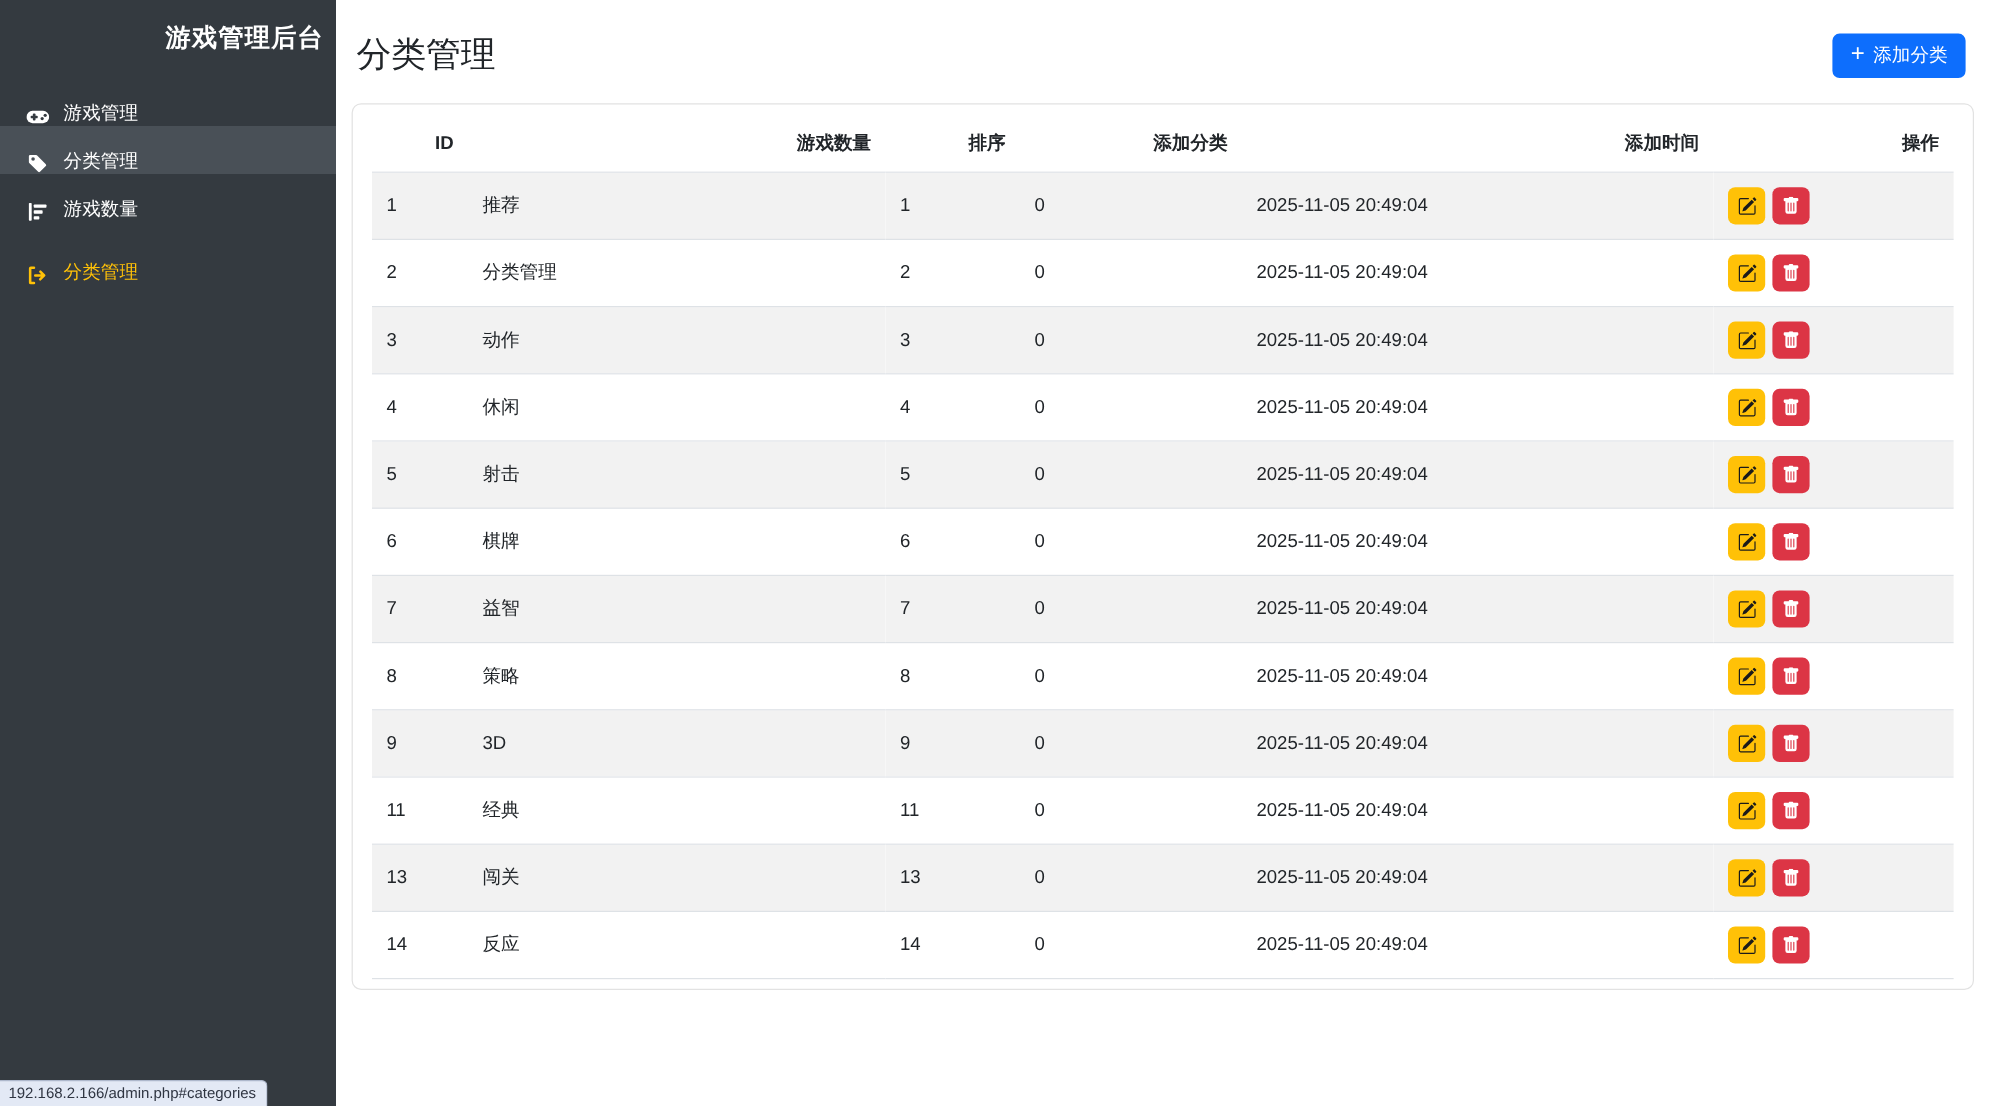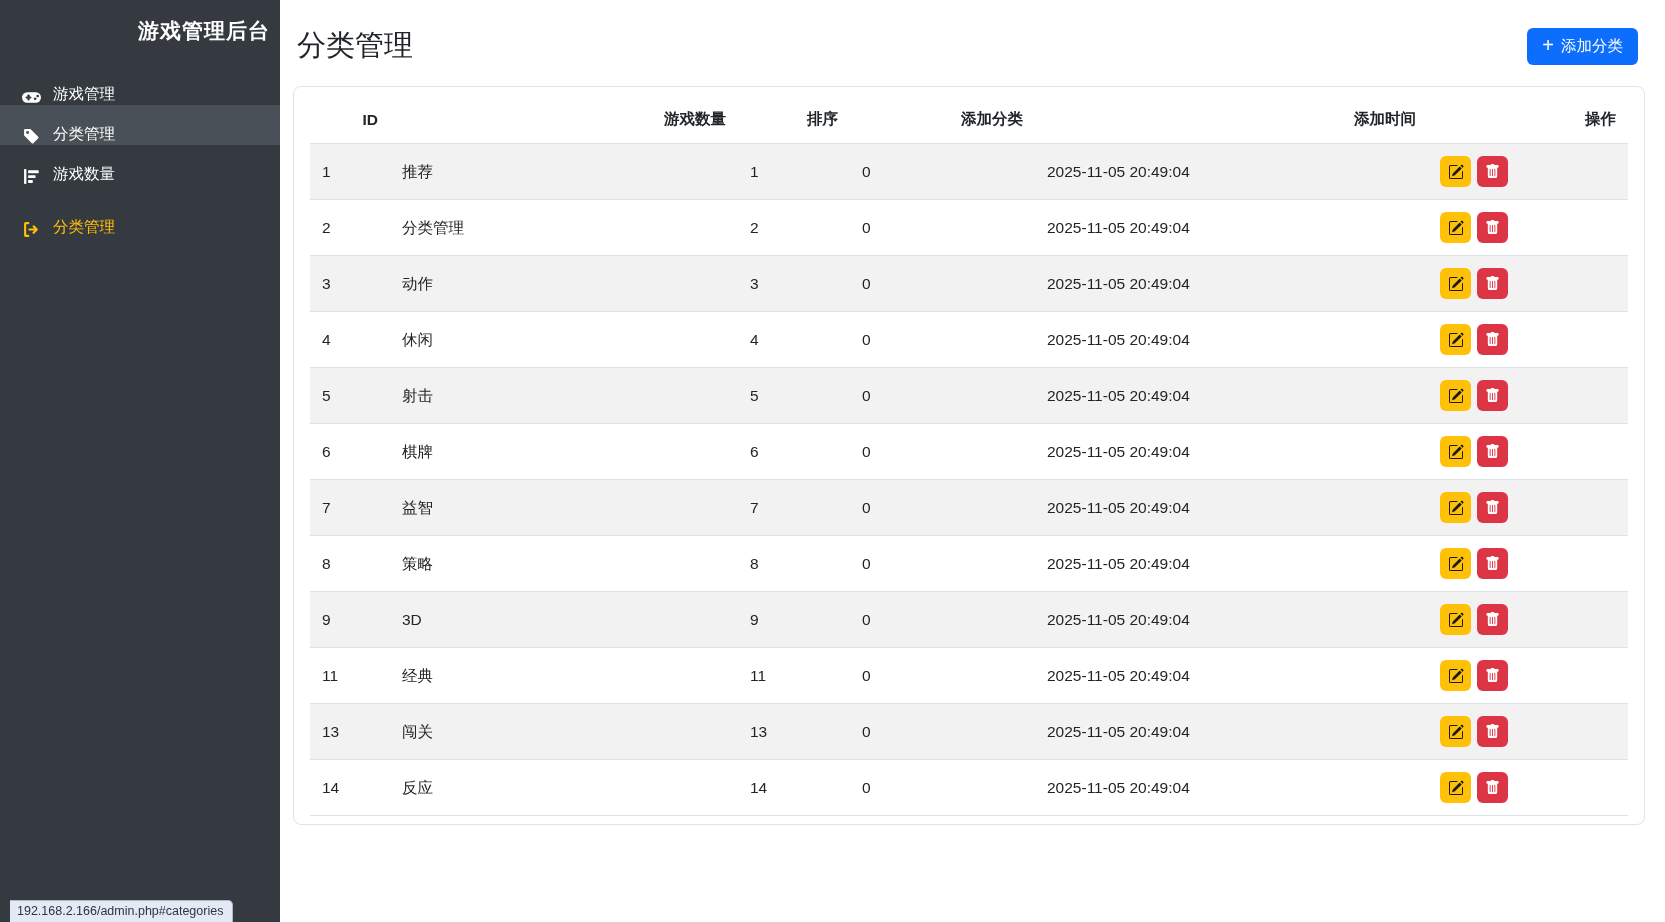--- a/index.html
+++ b/index.html
@@ -55,21 +55,21 @@
   .icon-btn {
     display:inline-flex; align-items:center; justify-content:center;
     width:31px; height:31px; border:none; border-radius:6px; cursor:pointer;
     vertical-align:middle; padding:0;
   }
   .icon-btn.edit { background:#ffc107; margin-right:6px; }
   .icon-btn.del  { background:#dc3545; }
   .icon-btn.del.disabled { opacity:0.45; cursor:default; }
   
   .status-bar {
-    position:fixed; left:10px; bottom:0; z-index:10;
+    position:fixed; left:0; bottom:0; z-index:10;
     background:#e3e9f5; color:#2f3542; border:1px solid #aeb8cc; border-left:none; border-bottom:none;
     border-top-right-radius:5px; padding:3px 9px 4px 7px; font-size:12.5px;
   }
 </style>
 </head>
 <body>
 
 <aside class="sidebar">
   <div class="sidebar-title">游戏管理后台</div>
   <nav>

